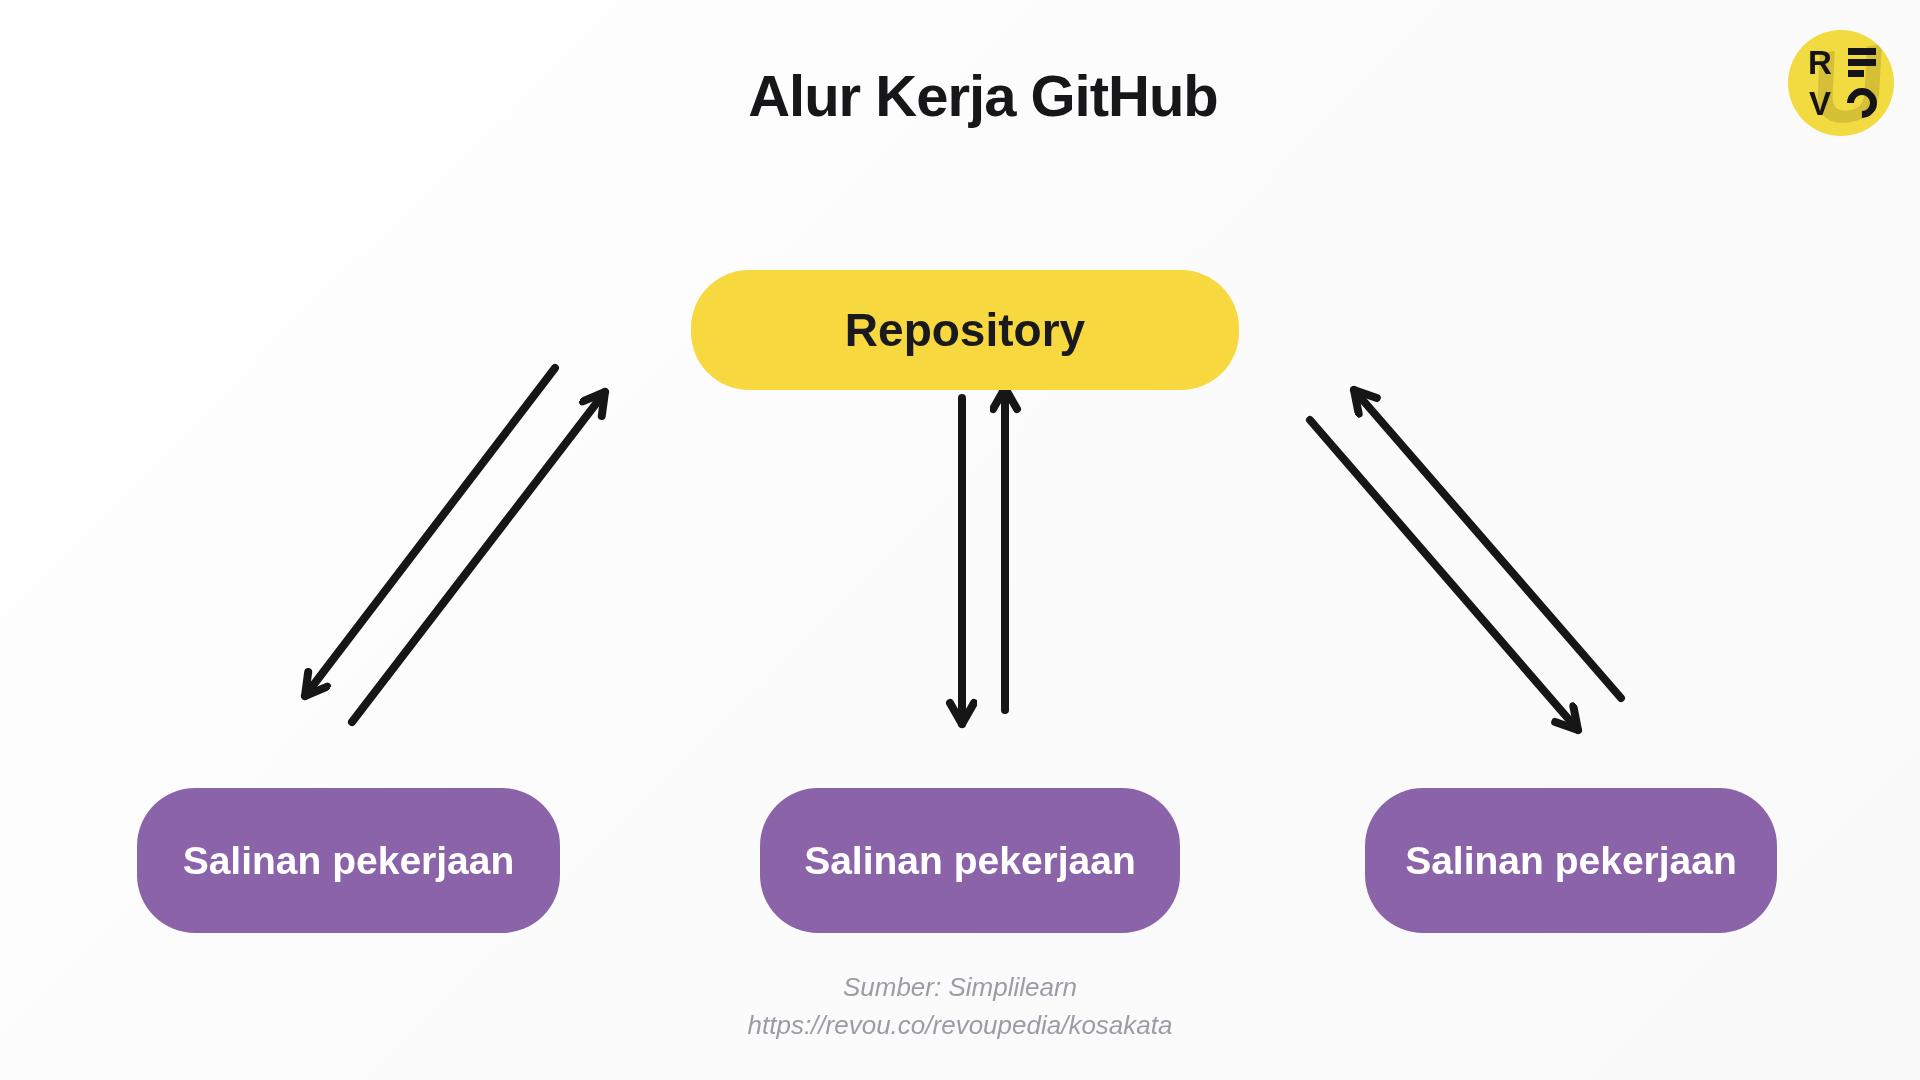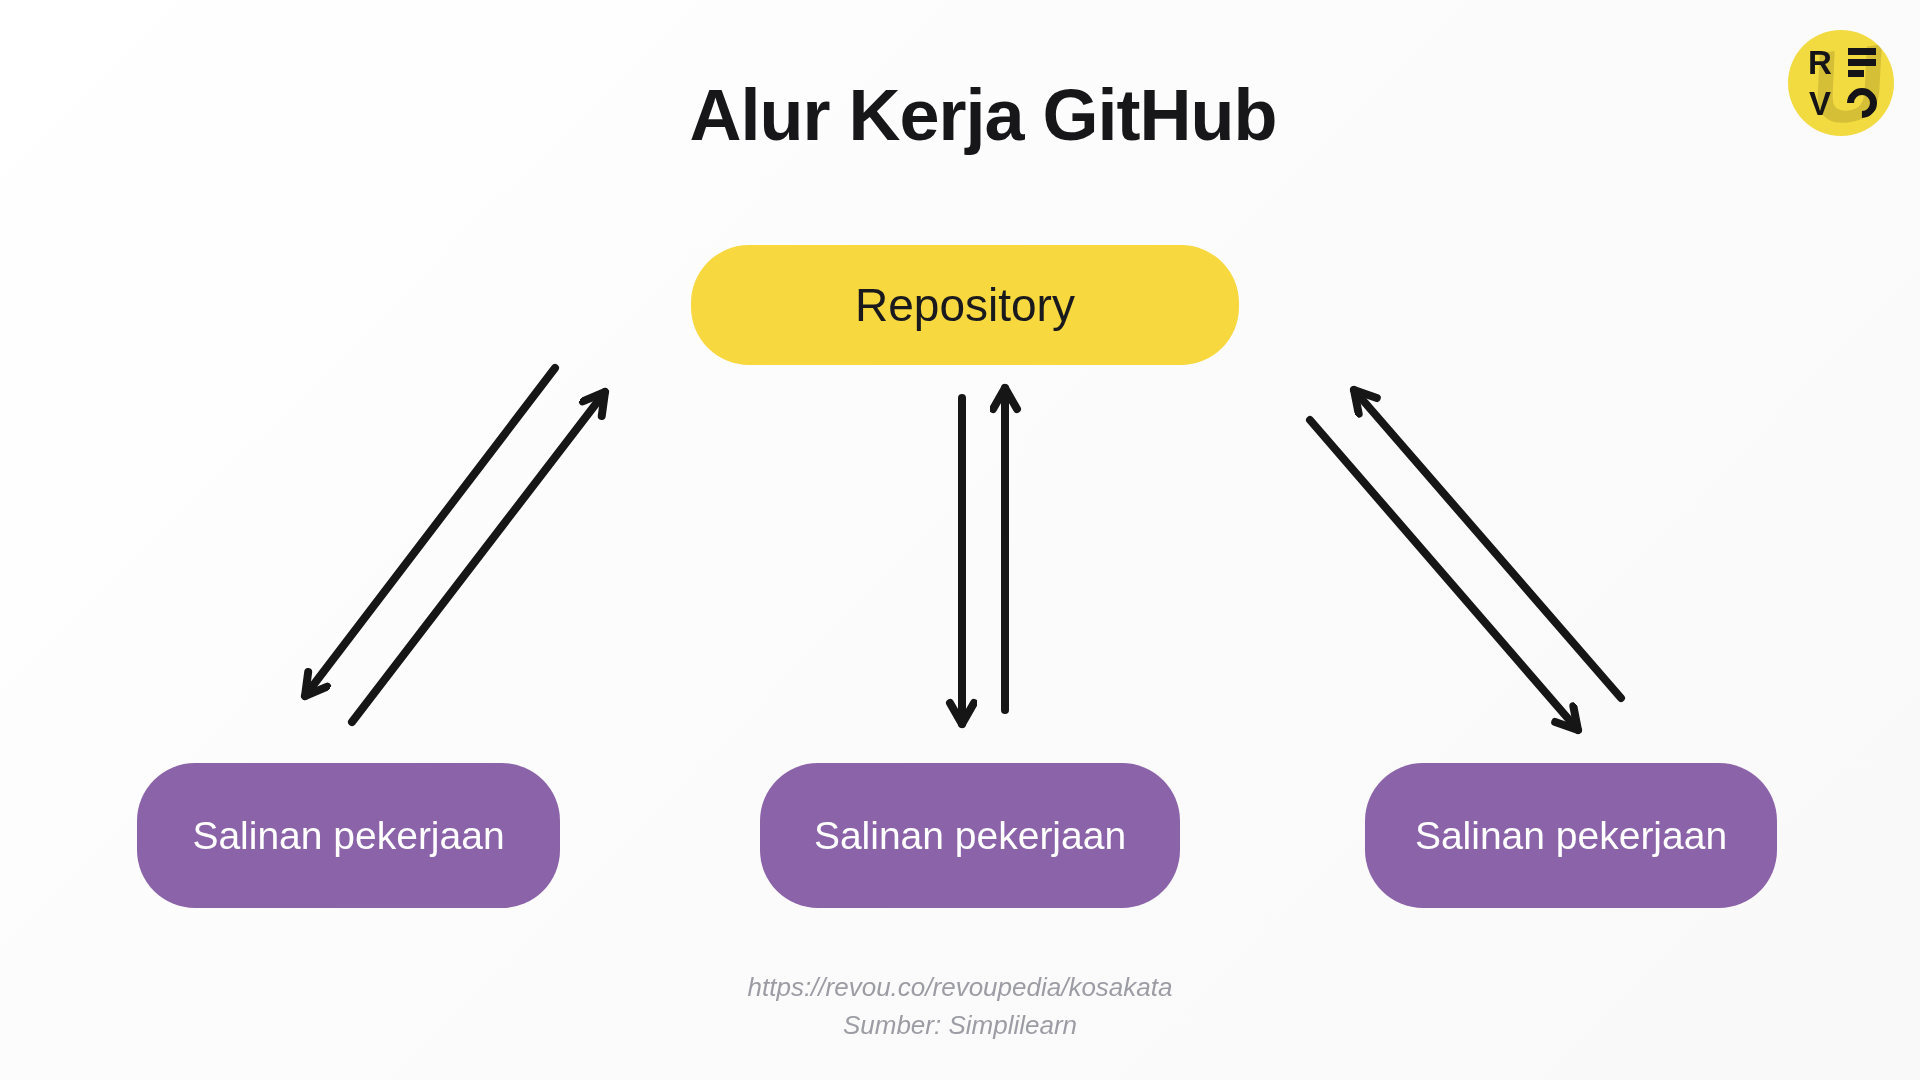--- a/index.html
+++ b/index.html
@@ -10,23 +10,23 @@
     font-family: "Liberation Sans", sans-serif;
   }
   .canvas {
     position: relative;
     width: 1920px; height: 1080px;
     background: linear-gradient(135deg, #FFFFFF 0%, #FCFBFB 55%, #FAF9F9 100%);
   }
   .title {
     position: absolute;
     left: 0; right: 0; top: 58px;
-    margin: 16px;
+    margin: 4px;
     text-align: center;
-    font-size: 72px;
+    font-size: 58px;
     font-weight: 800;
     letter-spacing: -1px;
     color: #17171A;
     padding-left: 46px;
   }
   
   .logo {
     position: absolute;
     left: 1788px; top: 30px;
     width: 106px; height: 106px;
@@ -95,21 +95,22 @@
     stroke-width: 8;
     stroke-linecap: round;
   }
   
   .node {
     position: absolute;
     display: flex;
     align-items: center;
     justify-content: center;
     border-radius: 58px;
-    font-weight: 400;
+    font-weight: 700;
+    margin-top: 25px;
   }
   .node-repo {
     left: 691px; top: 245px;
     width: 548px; height: 120px;
     font-size: 46px;
   }
   .node-copy {
     top: 763px;
     height: 145px;
     font-size: 39px;
@@ -176,17 +177,17 @@
 
   <div class="node node-copy copy-2" style="background-color: rgb(139, 99, 169); color: rgb(255, 255, 255);">
     <span>Salinan pekerjaan</span>
   </div>
 
   <div class="node node-copy copy-3" style="background-color: rgb(139, 99, 169); color: rgb(255, 255, 255);">
     <span>Salinan pekerjaan</span>
   </div>
 
   <div class="footer">
+    <div>Sumber: Simplilearn</div>
     <div>https://revou.co/revoupedia/kosakata</div>
-    <div>Sumber: Simplilearn</div>
   </div>
 
 </div>
 
 </body></html>

